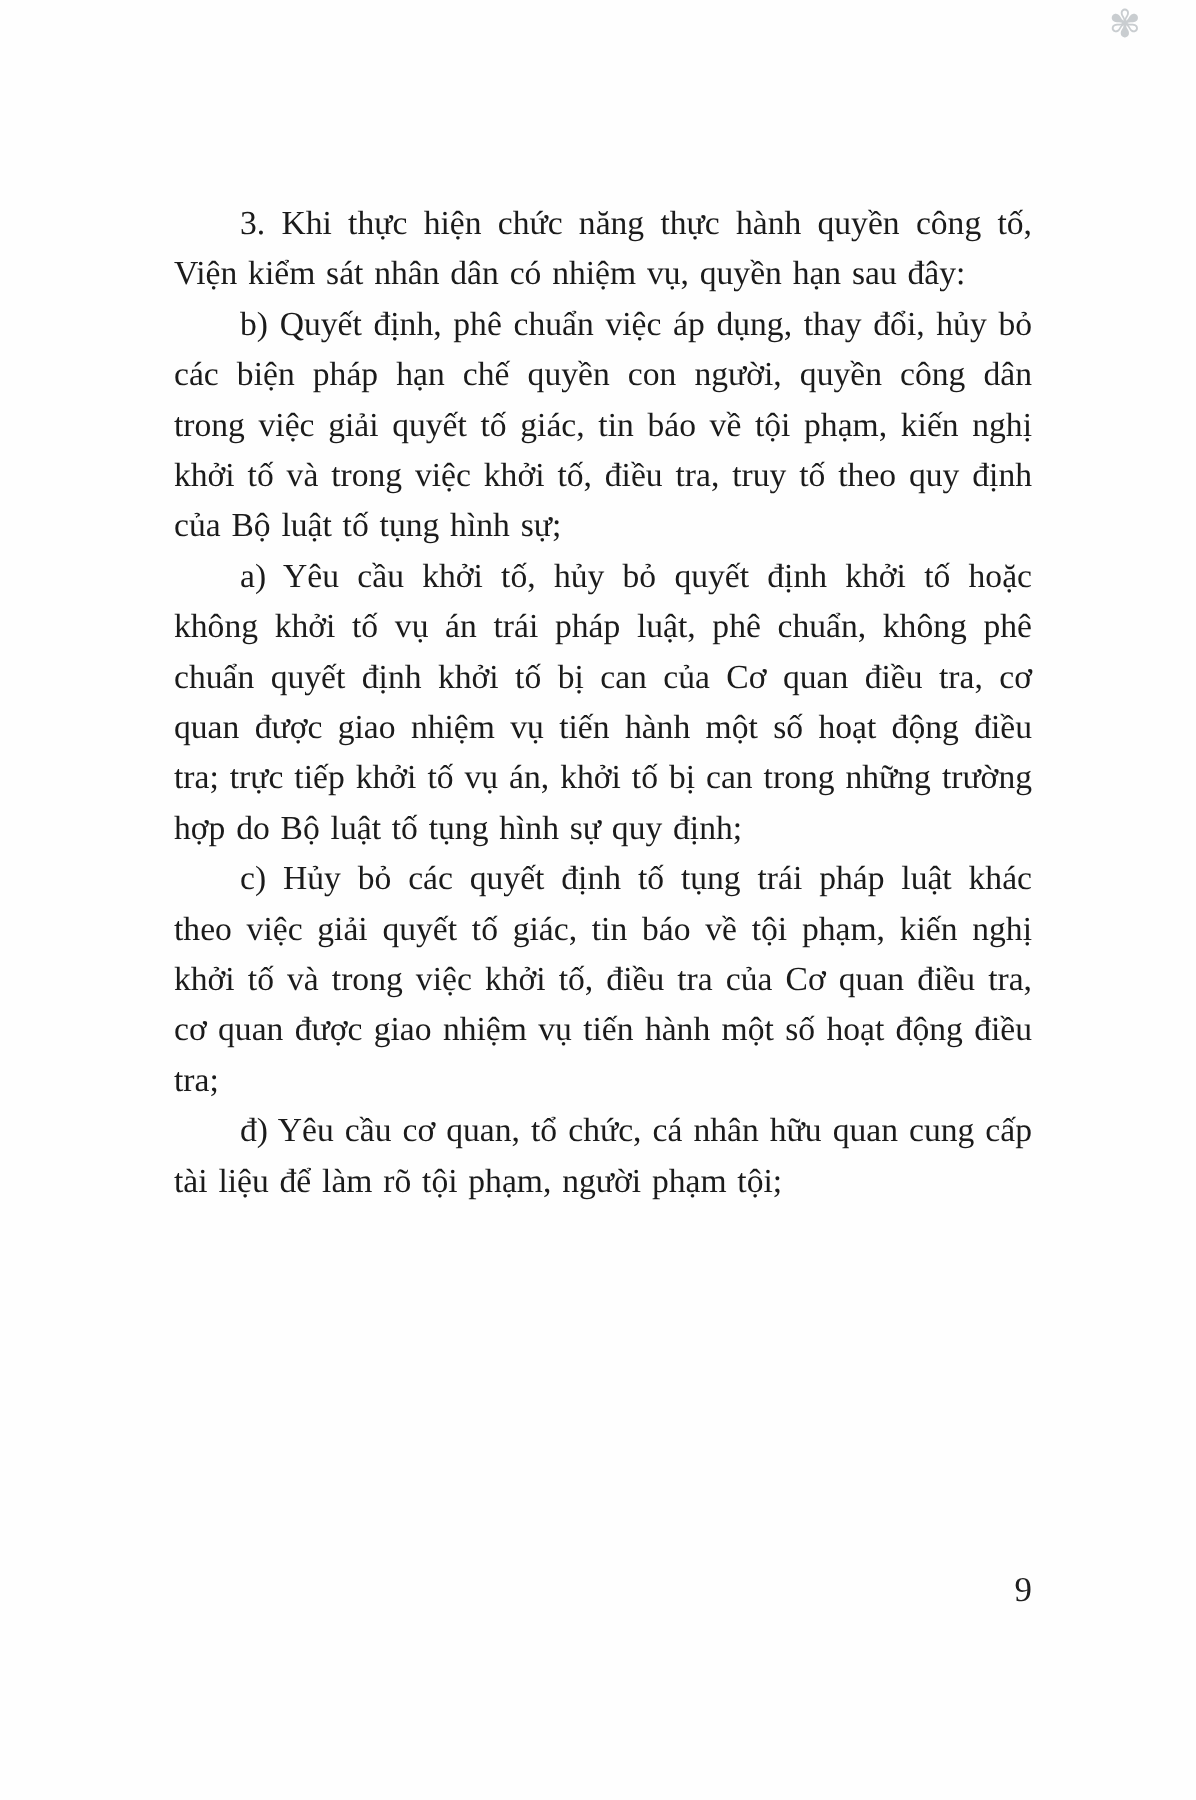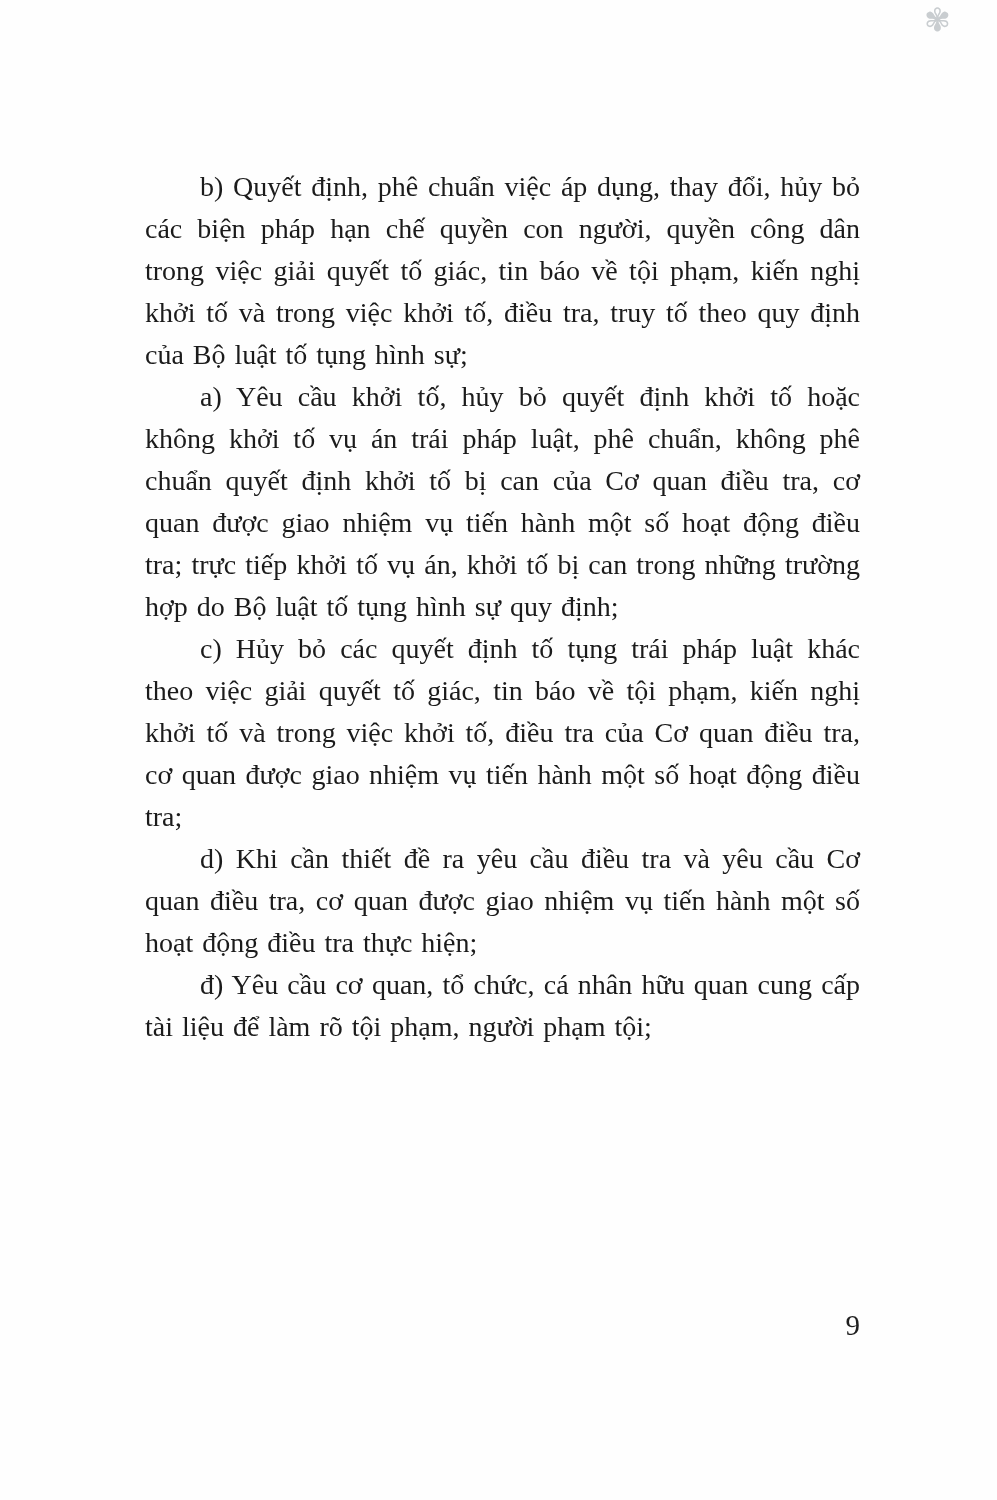--- a/index.html
+++ b/index.html
@@ -58,22 +58,22 @@
   }
 </style>
 </head>
 <body>
 
 <div class="page">
 
   <span class="ornament">✾</span>
 
   <main class="text-block">
+    <p>3. Khi thực hiện chức năng thực hành quyền công tố, Viện kiểm sát nhân dân có nhiệm vụ, quyền hạn sau đây:</p>
     <p>b) Quyết định, phê chuẩn việc áp dụng, thay đổi, hủy bỏ các biện pháp hạn chế quyền con người, quyền công dân trong việc giải quyết tố giác, tin báo về tội phạm, kiến nghị khởi tố và trong việc khởi tố, điều tra, truy tố theo quy định của Bộ luật tố tụng hình sự;</p>
     <p>a) Yêu cầu khởi tố, hủy bỏ quyết định khởi tố hoặc không khởi tố vụ án trái pháp luật, phê chuẩn, không phê chuẩn quyết định khởi tố bị can của Cơ quan điều tra, cơ quan được giao nhiệm vụ tiến hành một số hoạt động điều tra; trực tiếp khởi tố vụ án, khởi tố bị can trong những trường hợp do Bộ luật tố tụng hình sự quy định;</p>
     <p>c) Hủy bỏ các quyết định tố tụng trái pháp luật khác theo việc giải quyết tố giác, tin báo về tội phạm, kiến nghị khởi tố và trong việc khởi tố, điều tra của Cơ quan điều tra, cơ quan được giao nhiệm vụ tiến hành một số hoạt động điều tra;</p>
-    <p>d) Khi cần thiết đề ra yêu cầu điều tra và yêu cầu Cơ quan điều tra, cơ quan được giao nhiệm vụ tiến hành một số hoạt động điều tra thực hiện;</p>
     <p>đ) Yêu cầu cơ quan, tổ chức, cá nhân hữu quan cung cấp tài liệu để làm rõ tội phạm, người phạm tội;</p>
   </main>
 
   <div class="page-number">9</div>
 
 </div>
 
 </body></html>

